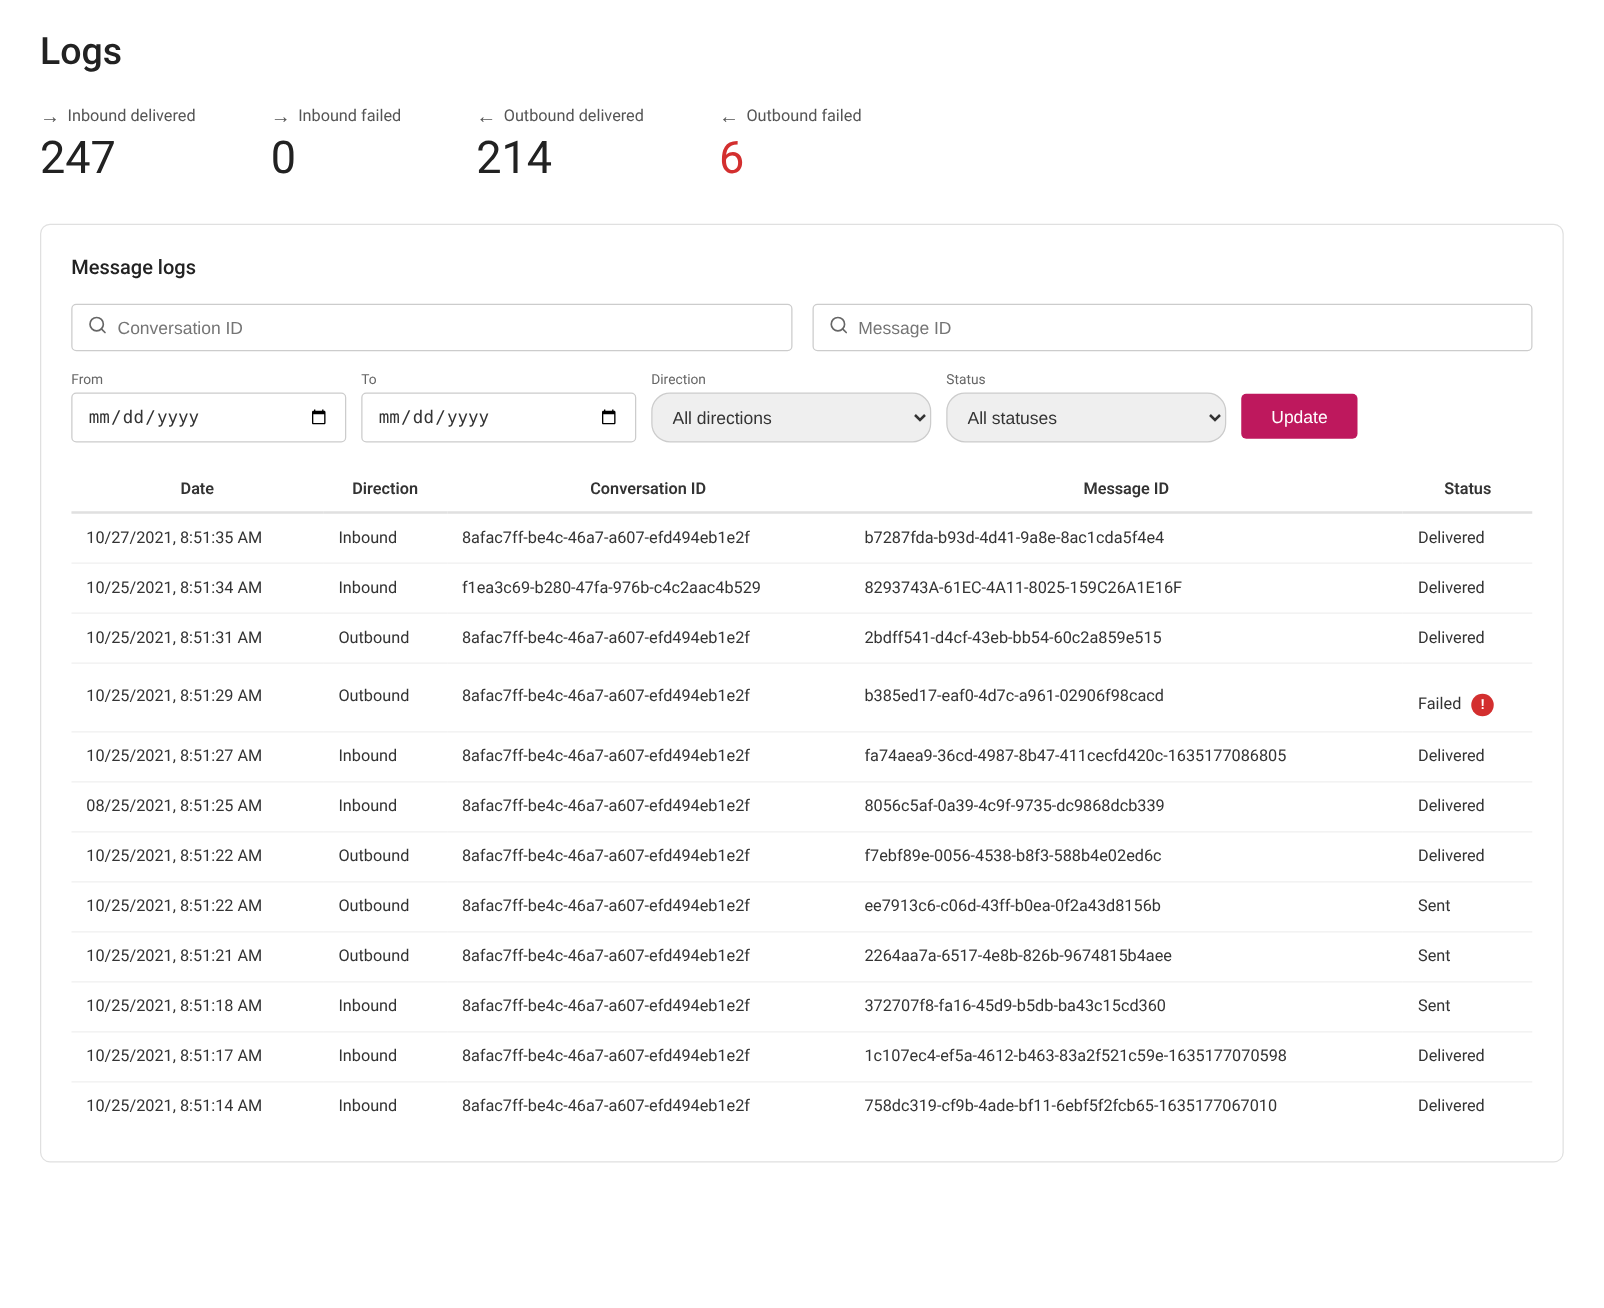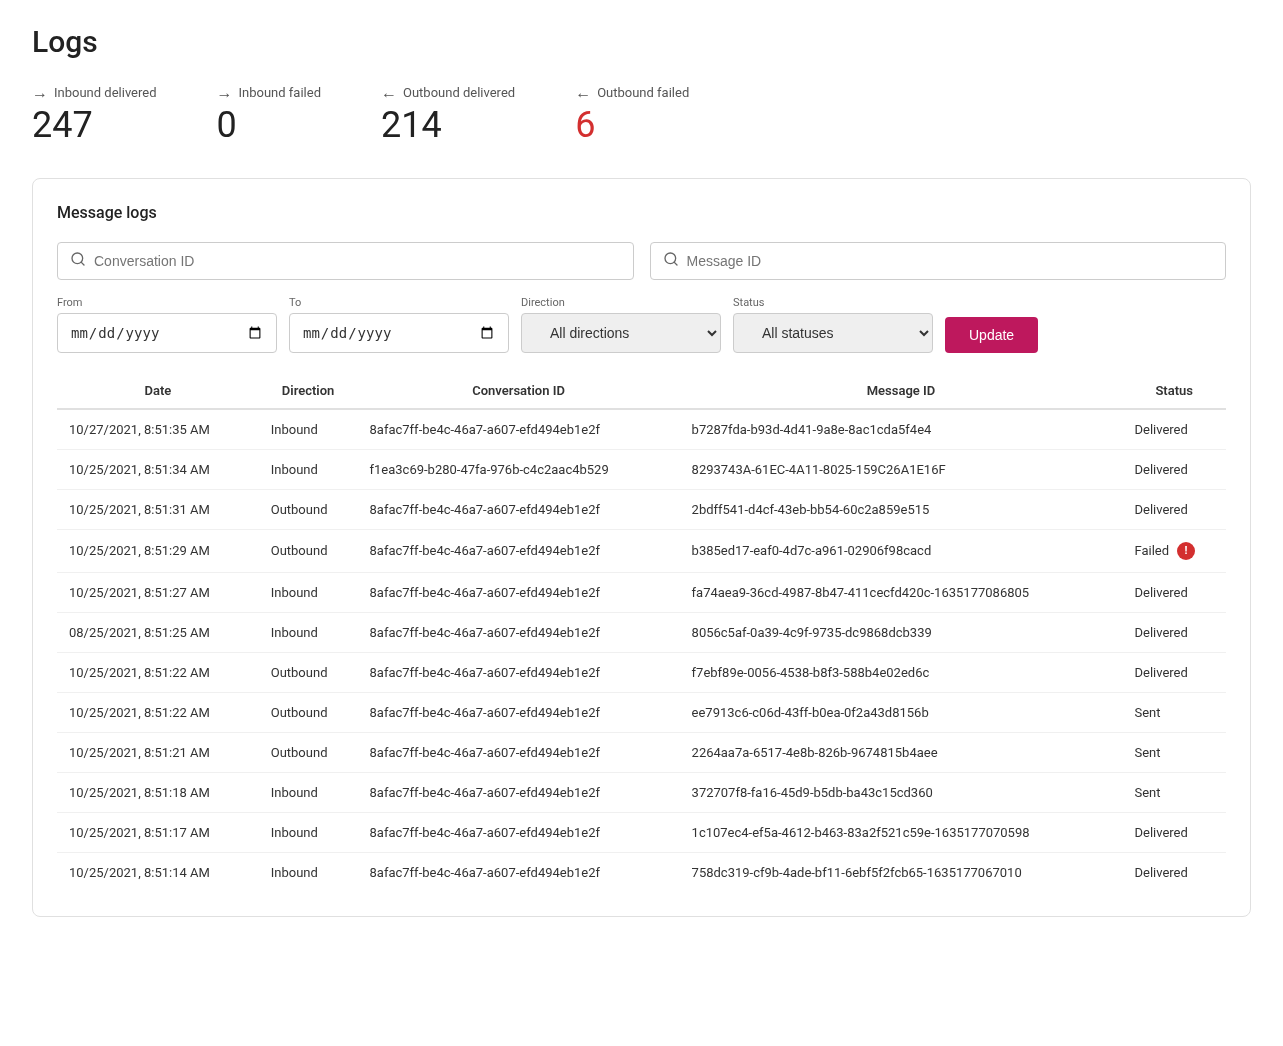--- a/index.html
+++ b/index.html
@@ -82,21 +82,21 @@
       color: #666;
     }
     .search-icon {
       color: #666;
       font-size: 16px;
     }
     .filter-row {
       display: flex;
       gap: 12px;
       margin-bottom: 20px;
-      align-items: flex-end;
+      align-items: center;
     }
     .date-input-wrap {
       display: flex;
       flex-direction: column;
       gap: 2px;
     }
     .date-input-wrap label {
       font-size: 11px;
       color: #666;
       margin-bottom: 2px;
@@ -114,25 +114,25 @@
       flex-direction: column;
       gap: 2px;
     }
     .select-wrap label {
       font-size: 11px;
       color: #666;
       margin-bottom: 2px;
     }
     .select-wrap select {
       border: 1px solid #ccc;
-      border-radius: 4px;
-      padding: 10px 24px;
-      font-size: 14px;
-      color: #333;
-      width: 200px;
+      border-radius: 15px;
+      padding: 10px 12px;
+      font-size: 14px;
+      color: #333;
+      width: 224px;
       appearance: auto;
     }
     .update-btn {
       background: #be185d;
       color: #fff;
       border: none;
       border-radius: 4px;
       padding: 10px 24px;
       font-size: 14px;
       cursor: pointer;
@@ -164,20 +164,21 @@
       border-bottom: 1px solid #f0f0f0;
     }
     tr:last-child td {
       border-bottom: none;
     }
     .status-failed {
       display: flex;
       align-items: center;
       gap: 8px;
       color: #333;
+      margin-top: 12px;
     }
     .failed-icon {
       width: 18px;
       height: 18px;
       background: #d32f2f;
       border-radius: 50%;
       display: inline-flex;
       align-items: center;
       justify-content: center;
       color: #fff;

